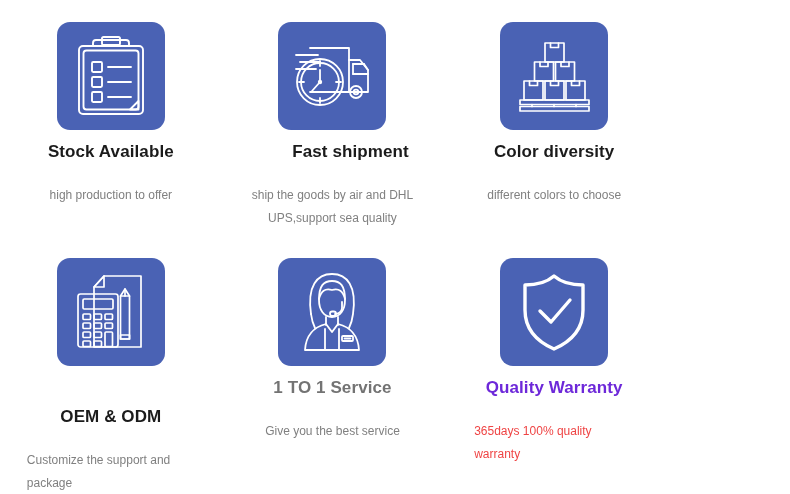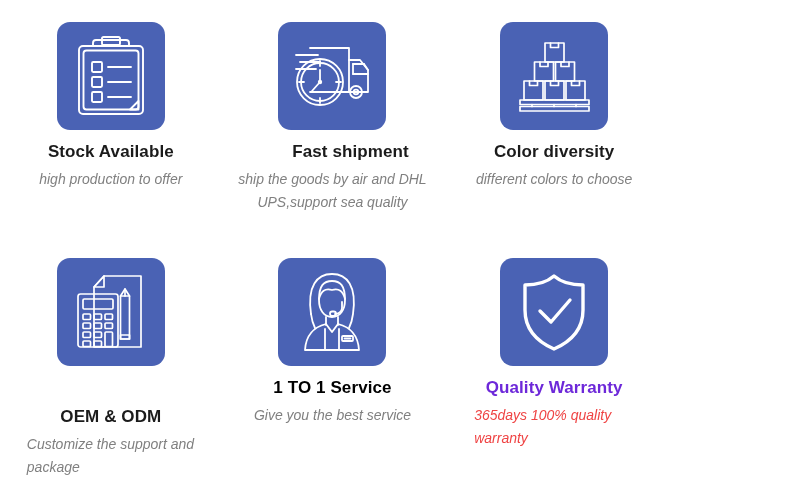--- a/index.html
+++ b/index.html
@@ -50,27 +50,26 @@
     font-size: 17px;
     font-weight: bold;
     color: #1b1b1b;
     text-align: center;
     line-height: 22px;
     letter-spacing: 0.1px;
     white-space: nowrap;
   }
 
   .feature-subtitle {
-    margin-top: 5px;
-    font-size: 14px;
+    margin-top: 21px;
+    font-size: 12px;
     color: #808080;
     line-height: 23px;
     text-align: left;
     max-width: 200px;
-    font-style: italic;
   }
 
   
   .card-0 .feature-subtitle { max-width: 190px; text-align: center; }
   .card-1 .feature-subtitle { max-width: 218px; text-align: center; }
   .card-2 .feature-subtitle { max-width: 200px; text-align: center; }
   .card-3 .feature-subtitle { max-width: 168px; text-align: left; }
   .card-4 .feature-subtitle { max-width: 200px; text-align: center; }
   .card-5 .feature-subtitle { max-width: 160px; text-align: left; }
 </style>
@@ -208,21 +207,21 @@
 
         <path d="M32 52 C20 55 12 62 11 78 H65 C64 62 56 55 44 52"></path>
 
         <path d="M32 52 L38 60 L44 52"></path>
         <path d="M31 57 L31 78 M45 57 L45 78"></path>
 
         <rect x="48" y="64" width="11" height="5" rx="1"></rect>
         <line x1="50.5" y1="66.5" x2="56.5" y2="66.5"></line>
       </svg>
     </div>
-    <div class="feature-title" style="color: #000000;">1 TO 1 Service</div>
+    <div class="feature-title" style="color: #737373;">1 TO 1 Service</div>
     <div class="feature-subtitle" style="color: rgb(128, 128, 128);">Give you the best service</div>
   </div>
 
   <div class="feature-card card-5">
     <div class="icon-tile" style="background: rgb(74, 98, 180);">
       <svg width="76" height="80" viewBox="0 0 76 80" fill="none" stroke="#ffffff" stroke-width="3.4" stroke-linejoin="round" stroke-linecap="round">
         <path d="M38 4 C30 11 18 13 9 13 V38 C9 58 22 70 38 77 C54 70 67 58 67 38 V13 C58 13 46 11 38 4 Z"></path>
         <path d="M24 39 L35 50 L54 28"></path>
       </svg>
     </div>

